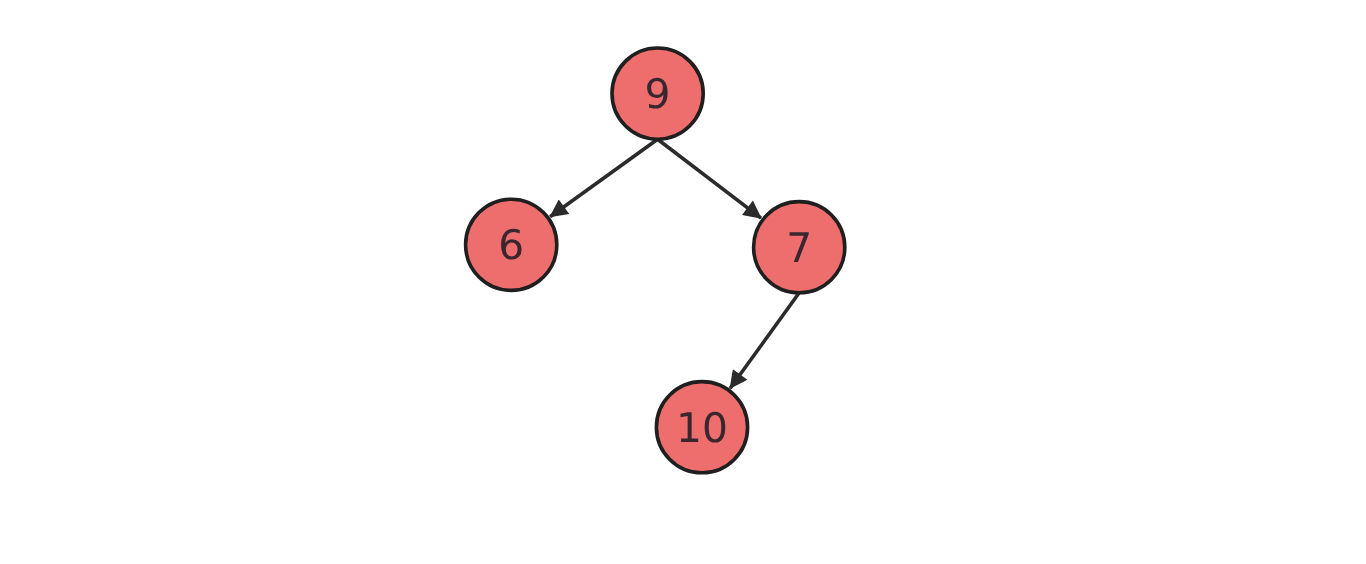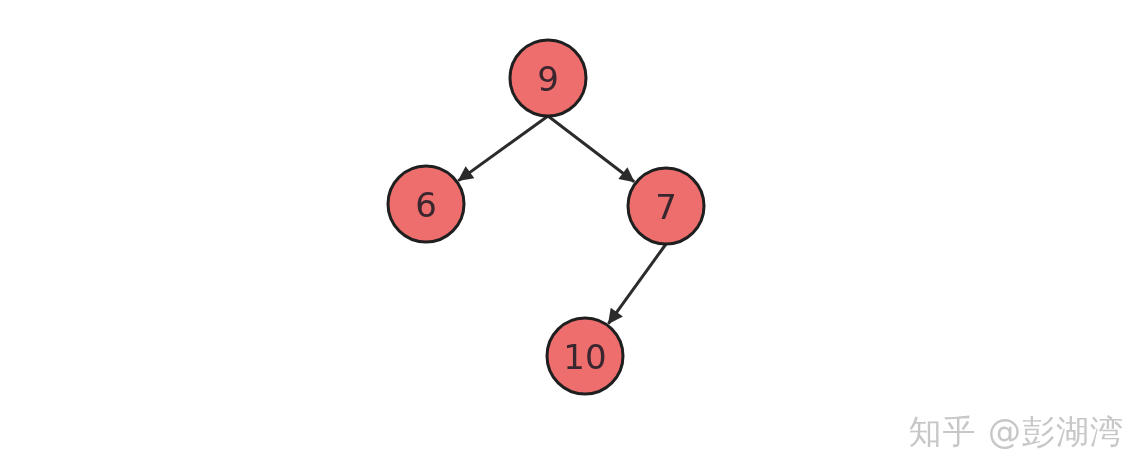--- a/index.html
+++ b/index.html
@@ -63,14 +63,13 @@
         <g>
           <circle cx="666" cy="206" r="38" fill="#ee6e6e" stroke="#1f1f1f" stroke-width="3"></circle>
           <text x="666" y="207" text-anchor="middle" dominant-baseline="central" fill="#3a262e" class="node-label">7</text>
         </g>
         <g>
           <circle cx="585" cy="356" r="38" fill="#ee6e6e" stroke="#1f1f1f" stroke-width="3"></circle>
           <text x="585" y="357" text-anchor="middle" dominant-baseline="central" fill="#3a262e" class="node-label">10</text>
         </g>
       </g>
   </svg>
-  <div class="watermark" style="color: rgb(199, 199, 199);">知乎 @彭湖湾</div>
 </div>
 
 </body></html>

